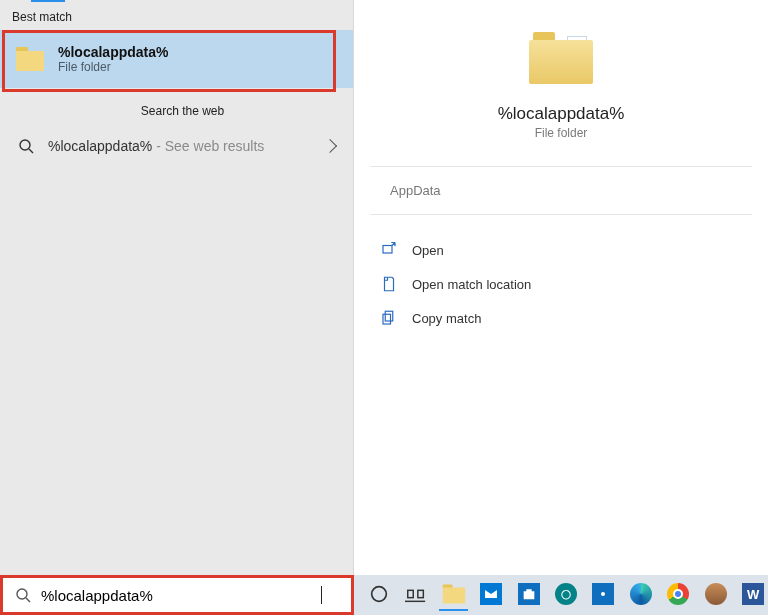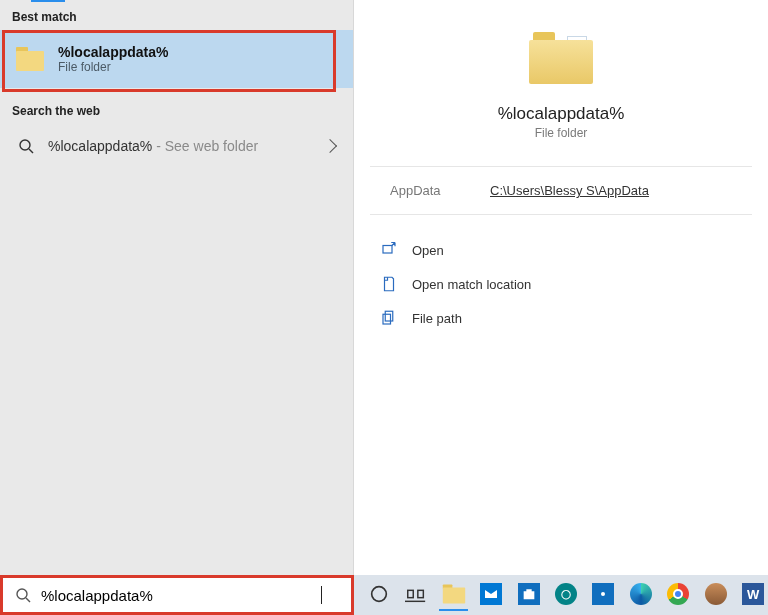--- a/index.html
+++ b/index.html
@@ -2,21 +2,21 @@
 <html><head>
 <meta charset="utf-8">
 <style>
   * { box-sizing: border-box; margin: 0; padding: 0; font-family: "Segoe UI", Arial, sans-serif; }
   html, body { width: 768px; height: 615px; overflow: hidden; background: #fff; }
   .root { width: 768px; height: 615px; position: relative; }
 
   
   .search-panel { position: absolute; left: 0; top: 0; width: 354px; height: 575px; background: #e9e9e9; border-right: 1px solid #d8d8d8; }
   .blue-accent { position: absolute; left: 31px; top: -2px; width: 34px; height: 4px; background: #2a8eec; }
-  .section-label { font-size: 12px; font-weight: 700; color: #222; padding: 10px 0 6px 12px; }
+  .section-label { font-size: 12px; font-weight: 400; color: #222; padding: 10px 0 6px 12px; }
   .best-match-row { display: flex; align-items: center; height: 58px; padding-left: 16px; background: #bcd8ef; cursor: pointer; }
   .folder-icon-sm { width: 28px; height: 24px; position: relative; }
   .folder-icon-sm .tab { position:absolute; top:0; left:0; width:12px; height:5px; background:#e8c55a; border-radius:1px 1px 0 0;}
   .folder-icon-sm .body { position:absolute; top:4px; left:0; width:28px; height:20px; background:#f3d880; border-radius:1px;}
   .best-text { margin-left: 14px; }
   .best-title { font-size: 14px; font-weight: 600; color: #111; line-height: 1.2; }
   .best-sub { font-size: 12px; color: #4b5a66; }
   .red-box-top { position: absolute; left: 2px; top: 30px; width: 334px; height: 62px; border: 3px solid #d93a2b; pointer-events:none; }
   .web-row { display: flex; align-items: center; height: 44px; padding: 0 18px; cursor: pointer; }
   .search-glyph { width: 16px; height: 16px; margin-right: 14px; color:#333; }
@@ -75,48 +75,47 @@
           <div class="tab"></div>
           <div class="body"></div>
         </div>
       <div class="best-text">
         <div class="best-title">%localappdata%</div>
         <div class="best-sub">File folder</div>
       </div>
     </div>
     <div class="red-box-top"></div>
 
-    <div class="section-label" style="padding-top:16px;">Search the web</div>
+    <div class="section-label" style="padding-top:16px;text-align:center;">Search the web</div>
 
     <div class="web-row">
       <svg class="search-glyph" viewBox="0 0 16 16" fill="none" stroke="currentColor" stroke-width="1.4">
           <circle cx="7" cy="7" r="5"></circle>
           <line x1="11" y1="11" x2="15" y2="15"></line>
         </svg>
       <div class="web-text">
-        <span>%localappdata%</span><span class="web-sub"> - See web folder</span>
+        <span>%localappdata%</span><span class="web-sub"> - See web results</span>
       </div>
       <div class="chevron"></div>
     </div>
   </div>
 
   <div class="details-panel">
     <div class="big-folder-wrap">
       <div class="folder-icon-lg">
           <div class="tab"></div>
           <div class="sheet"></div>
           <div class="body"></div>
         </div>
       <div class="big-title">%localappdata%</div>
       <div class="big-sub">File folder</div>
     </div>
     <div class="sep"></div>
     <div class="loc-row">
       <div class="loc-label">AppData</div>
-      <div class="loc-path">C:\Users\Blessy S\AppData</div>
     </div>
     <div class="actions">
       <div class="action-row">
         <span class="action-icon">
             <svg class="tb-svg" viewBox="0 0 24 24" fill="none" stroke="currentColor" stroke-width="1.6">
               <rect x="4" y="6" width="12" height="10"></rect>
               <path d="M16 6 L20 2 M20 2 H15 M20 2 V7"></path>
             </svg>
           </span>
         <span>Open</span>
@@ -130,21 +129,21 @@
           </span>
         <span>Open match location</span>
       </div>
       <div class="action-row">
         <span class="action-icon">
             <svg class="tb-svg" viewBox="0 0 24 24" fill="none" stroke="currentColor" stroke-width="1.6">
               <rect x="7" y="3" width="10" height="13"></rect>
               <rect x="4" y="7" width="10" height="13"></rect>
             </svg>
           </span>
-        <span>File path</span>
+        <span>Copy match</span>
       </div>
     </div>
   </div>
 
   <div class="search-box">
     <svg class="glyph" viewBox="0 0 16 16" fill="none" stroke="currentColor" stroke-width="1.4">
         <circle cx="7" cy="7" r="5"></circle>
         <line x1="11" y1="11" x2="15" y2="15"></line>
       </svg>
     <input type="text" value="%localappdata%" style="">

